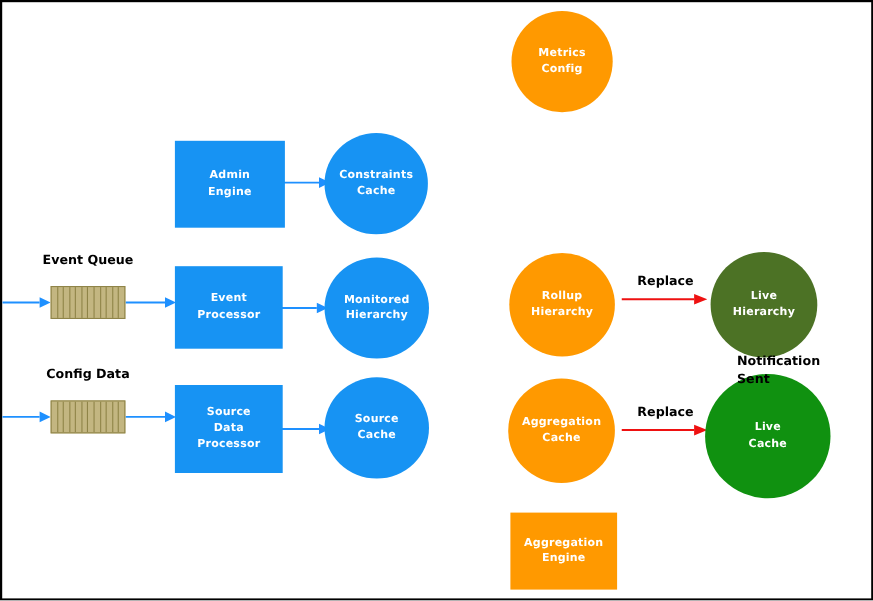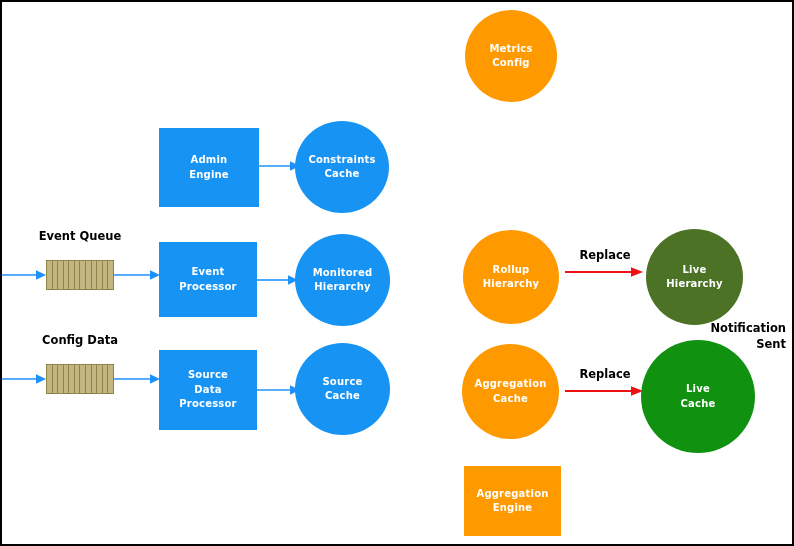--- a/index.html
+++ b/index.html
@@ -43,21 +43,21 @@
   .caption {
     position: absolute;
     color: #000000;
     font-weight: bold;
     font-size: 11.5px;
     line-height: 1.42;
     text-align: center;
     white-space: nowrap;
   }
   .caption .line { display: block; }
-  .caption.right { text-align: right; }
+  .caption.right { text-align: left; }
 
   .queue {
     position: absolute;
     display: flex;
     background: #c3b681;
     border: 1px solid #8f8448;
     box-sizing: border-box;
     overflow: hidden;
   }
   .queue .slot {

